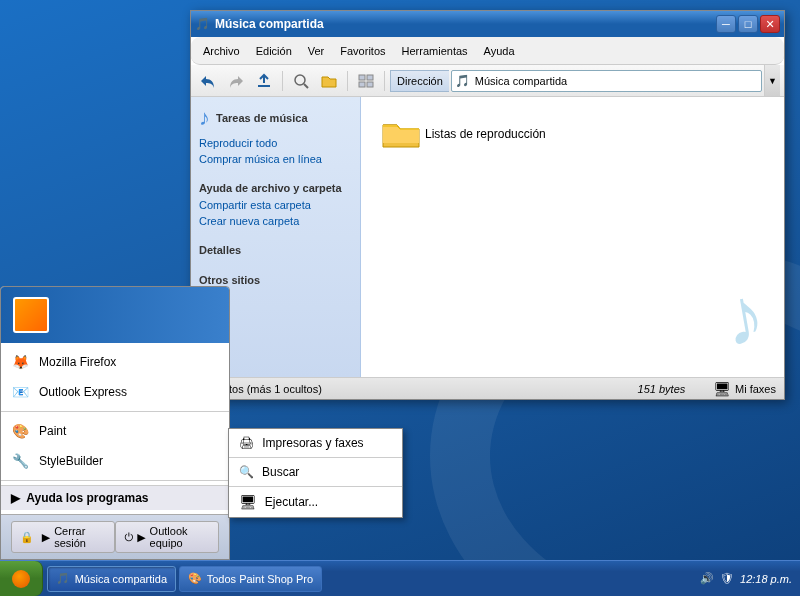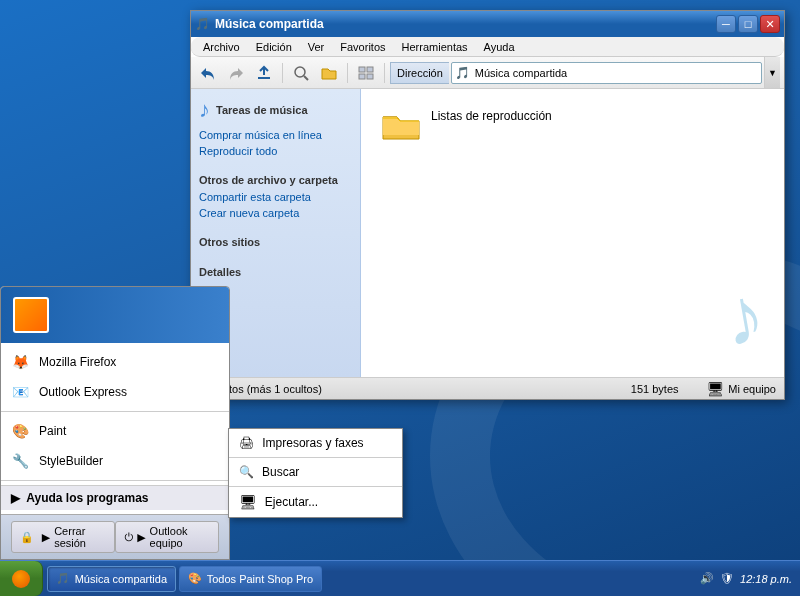--- a/index.html
+++ b/index.html
@@ -305,21 +305,21 @@
       color: white;
     }
 
     .titlebar-btn.minimize { background: linear-gradient(to bottom, #6a9edf, #4a7fbf); border: 1px solid #2a5f9f; }
     .titlebar-btn.maximize { background: linear-gradient(to bottom, #6a9edf, #4a7fbf); border: 1px solid #2a5f9f; }
     .titlebar-btn.close { background: linear-gradient(to bottom, #e05050, #c03030); border: 1px solid #a02020; }
 
     
     .menu-bar {
       background: #f0f0f0;
-      height: 20px;
+      height: 28px;
       display: flex;
       align-items: center;
       border-bottom: 1px solid #ccc;
       padding: 0 4px;
       border-radius: 9px;
     }
 
     .menu-item {
       padding: 2px 8px;
       cursor: pointer;
@@ -424,21 +424,22 @@
       background: white;
       padding: 16px;
       display: flex;
       flex-direction: column;
       gap: 16px;
       position: relative;
     }
 
     .folder-item {
       display: flex;
-      gap: 10px;
+      align-items: center;
+      gap: 4px;
       cursor: pointer;
       padding: 4px;
       border-radius: 2px;
     }
 
     
     .folder-svg {
       width: 40px;
       height: 34px;
     }
@@ -470,20 +471,21 @@
       gap: 8px;
       font-size: 11px;
     }
 
     .status-left {
       flex: 1;
     }
 
     .status-mid {
       padding: 0 20px;
+      font-style: italic;
     }
 
     .status-right {
       display: flex;
       align-items: center;
       gap: 4px;
     }
 
     
     .address-label {
@@ -573,36 +575,36 @@
 
     <div class="content-area">
 
       <div class="left-panel">
 
         <div class="panel-section">
           <div style="display:flex;align-items:center;gap:6px;margin-bottom:4px">
             <span style="font-size:22px;color:#4a8fdd">♪</span>
             <span class="panel-text">Tareas de música</span>
           </div>
+          <a class="panel-link">Reproducir todo</a>
           <a class="panel-link">Comprar música en línea</a>
-          <a class="panel-link">Reproducir todo</a>
         </div>
 
         <div class="panel-section">
-          <div class="panel-text">Otros de archivo y carpeta</div>
+          <div class="panel-text">Ayuda de archivo y carpeta</div>
           <a class="panel-link">Compartir esta carpeta</a>
           <a class="panel-link">Crear nueva carpeta</a>
         </div>
 
         <div class="panel-section">
+          <div class="panel-text">Detalles</div>
+        </div>
+
+        <div class="panel-section">
           <div class="panel-text">Otros sitios</div>
-        </div>
-
-        <div class="panel-section">
-          <div class="panel-text">Detalles</div>
         </div>
 
       </div>
 
       <div class="right-content">
 
         <div class="folder-item">
           <svg class="folder-svg" viewBox="0 0 40 34">
             <path d="M2 8h14l3 4h19v18H2z" fill="#f0c040" stroke="#c09000" stroke-width="1"></path>
             <path d="M2 8h14l3 4" fill="#ffd060" stroke="#c09000" stroke-width="1"></path>
@@ -617,21 +619,21 @@
         <div class="music-watermark">♪</div>
 
       </div>
     </div>
 
     <div class="status-bar">
       <span class="status-left">3 objetos (más 1 ocultos)</span>
       <span class="status-mid">151 bytes</span>
       <span class="status-right">
         <span style="font-size:14px">🖥</span>
-        <span>Mi equipo</span>
+        <span>Mi faxes</span>
       </span>
     </div>
 
   </div>
 
   <div class="start-menu">
     <div class="start-menu-header">
       <div class="start-menu-avatar"></div>
       <span class="start-menu-username"></span>
     </div>

